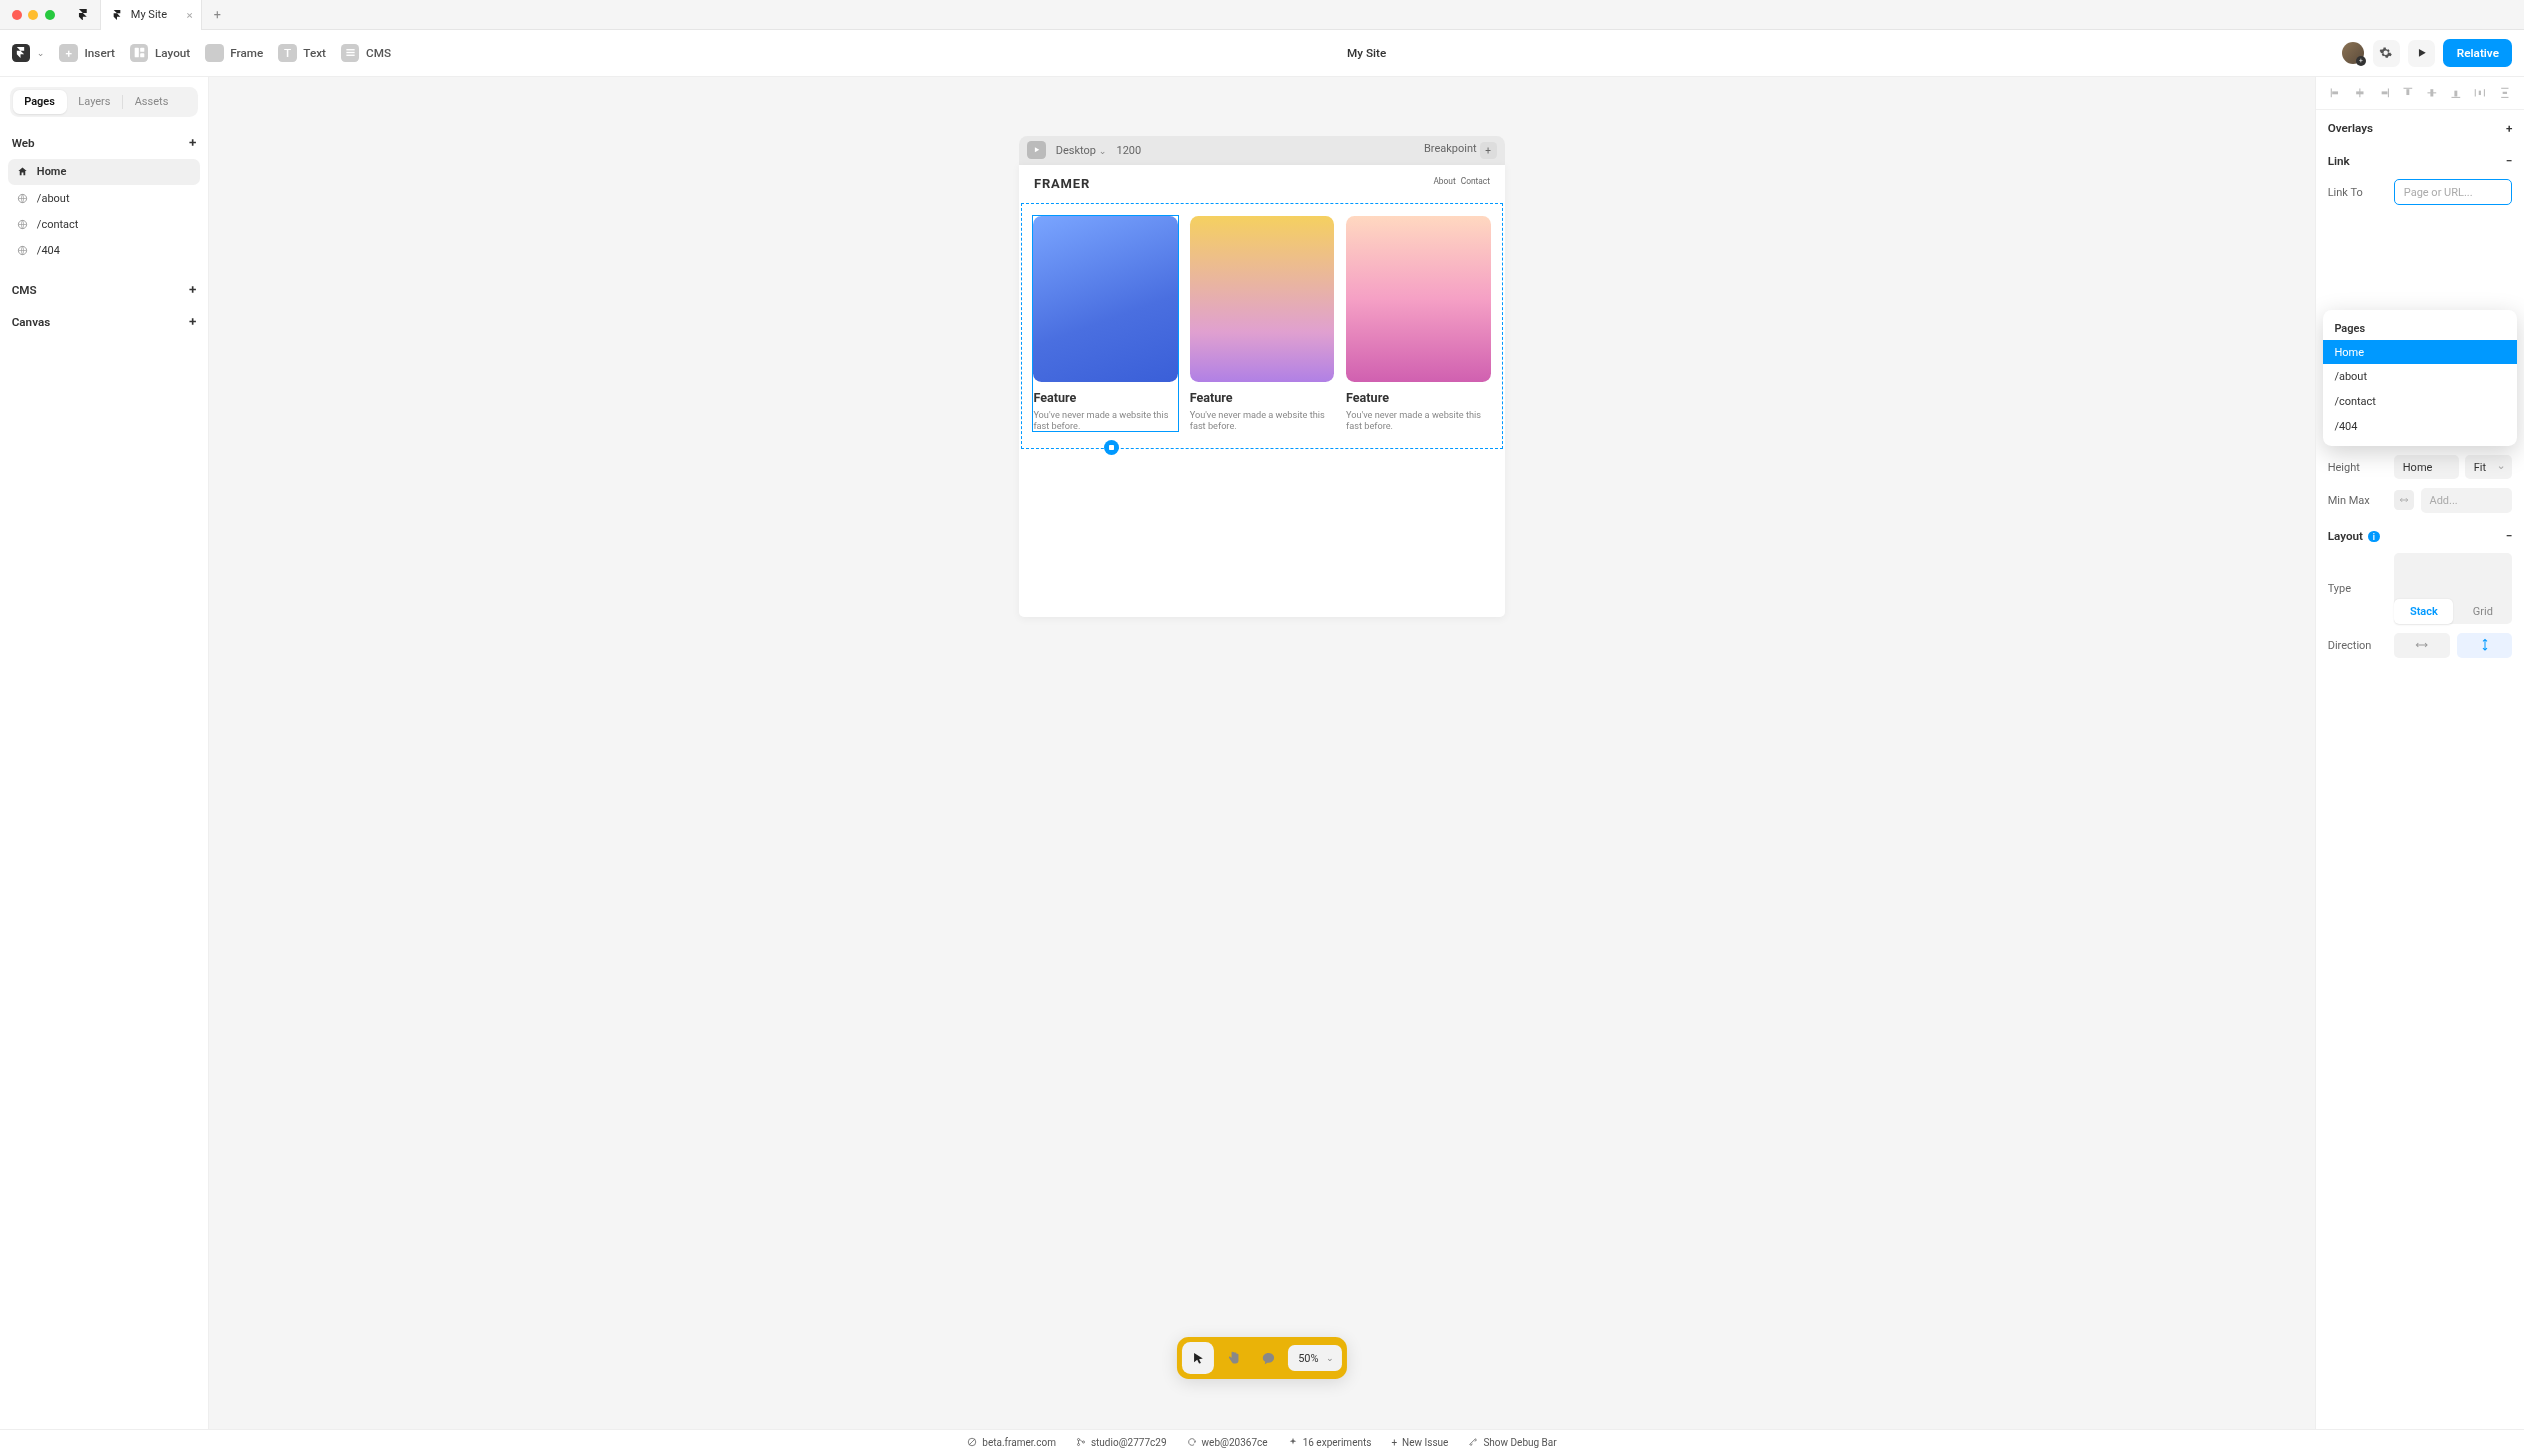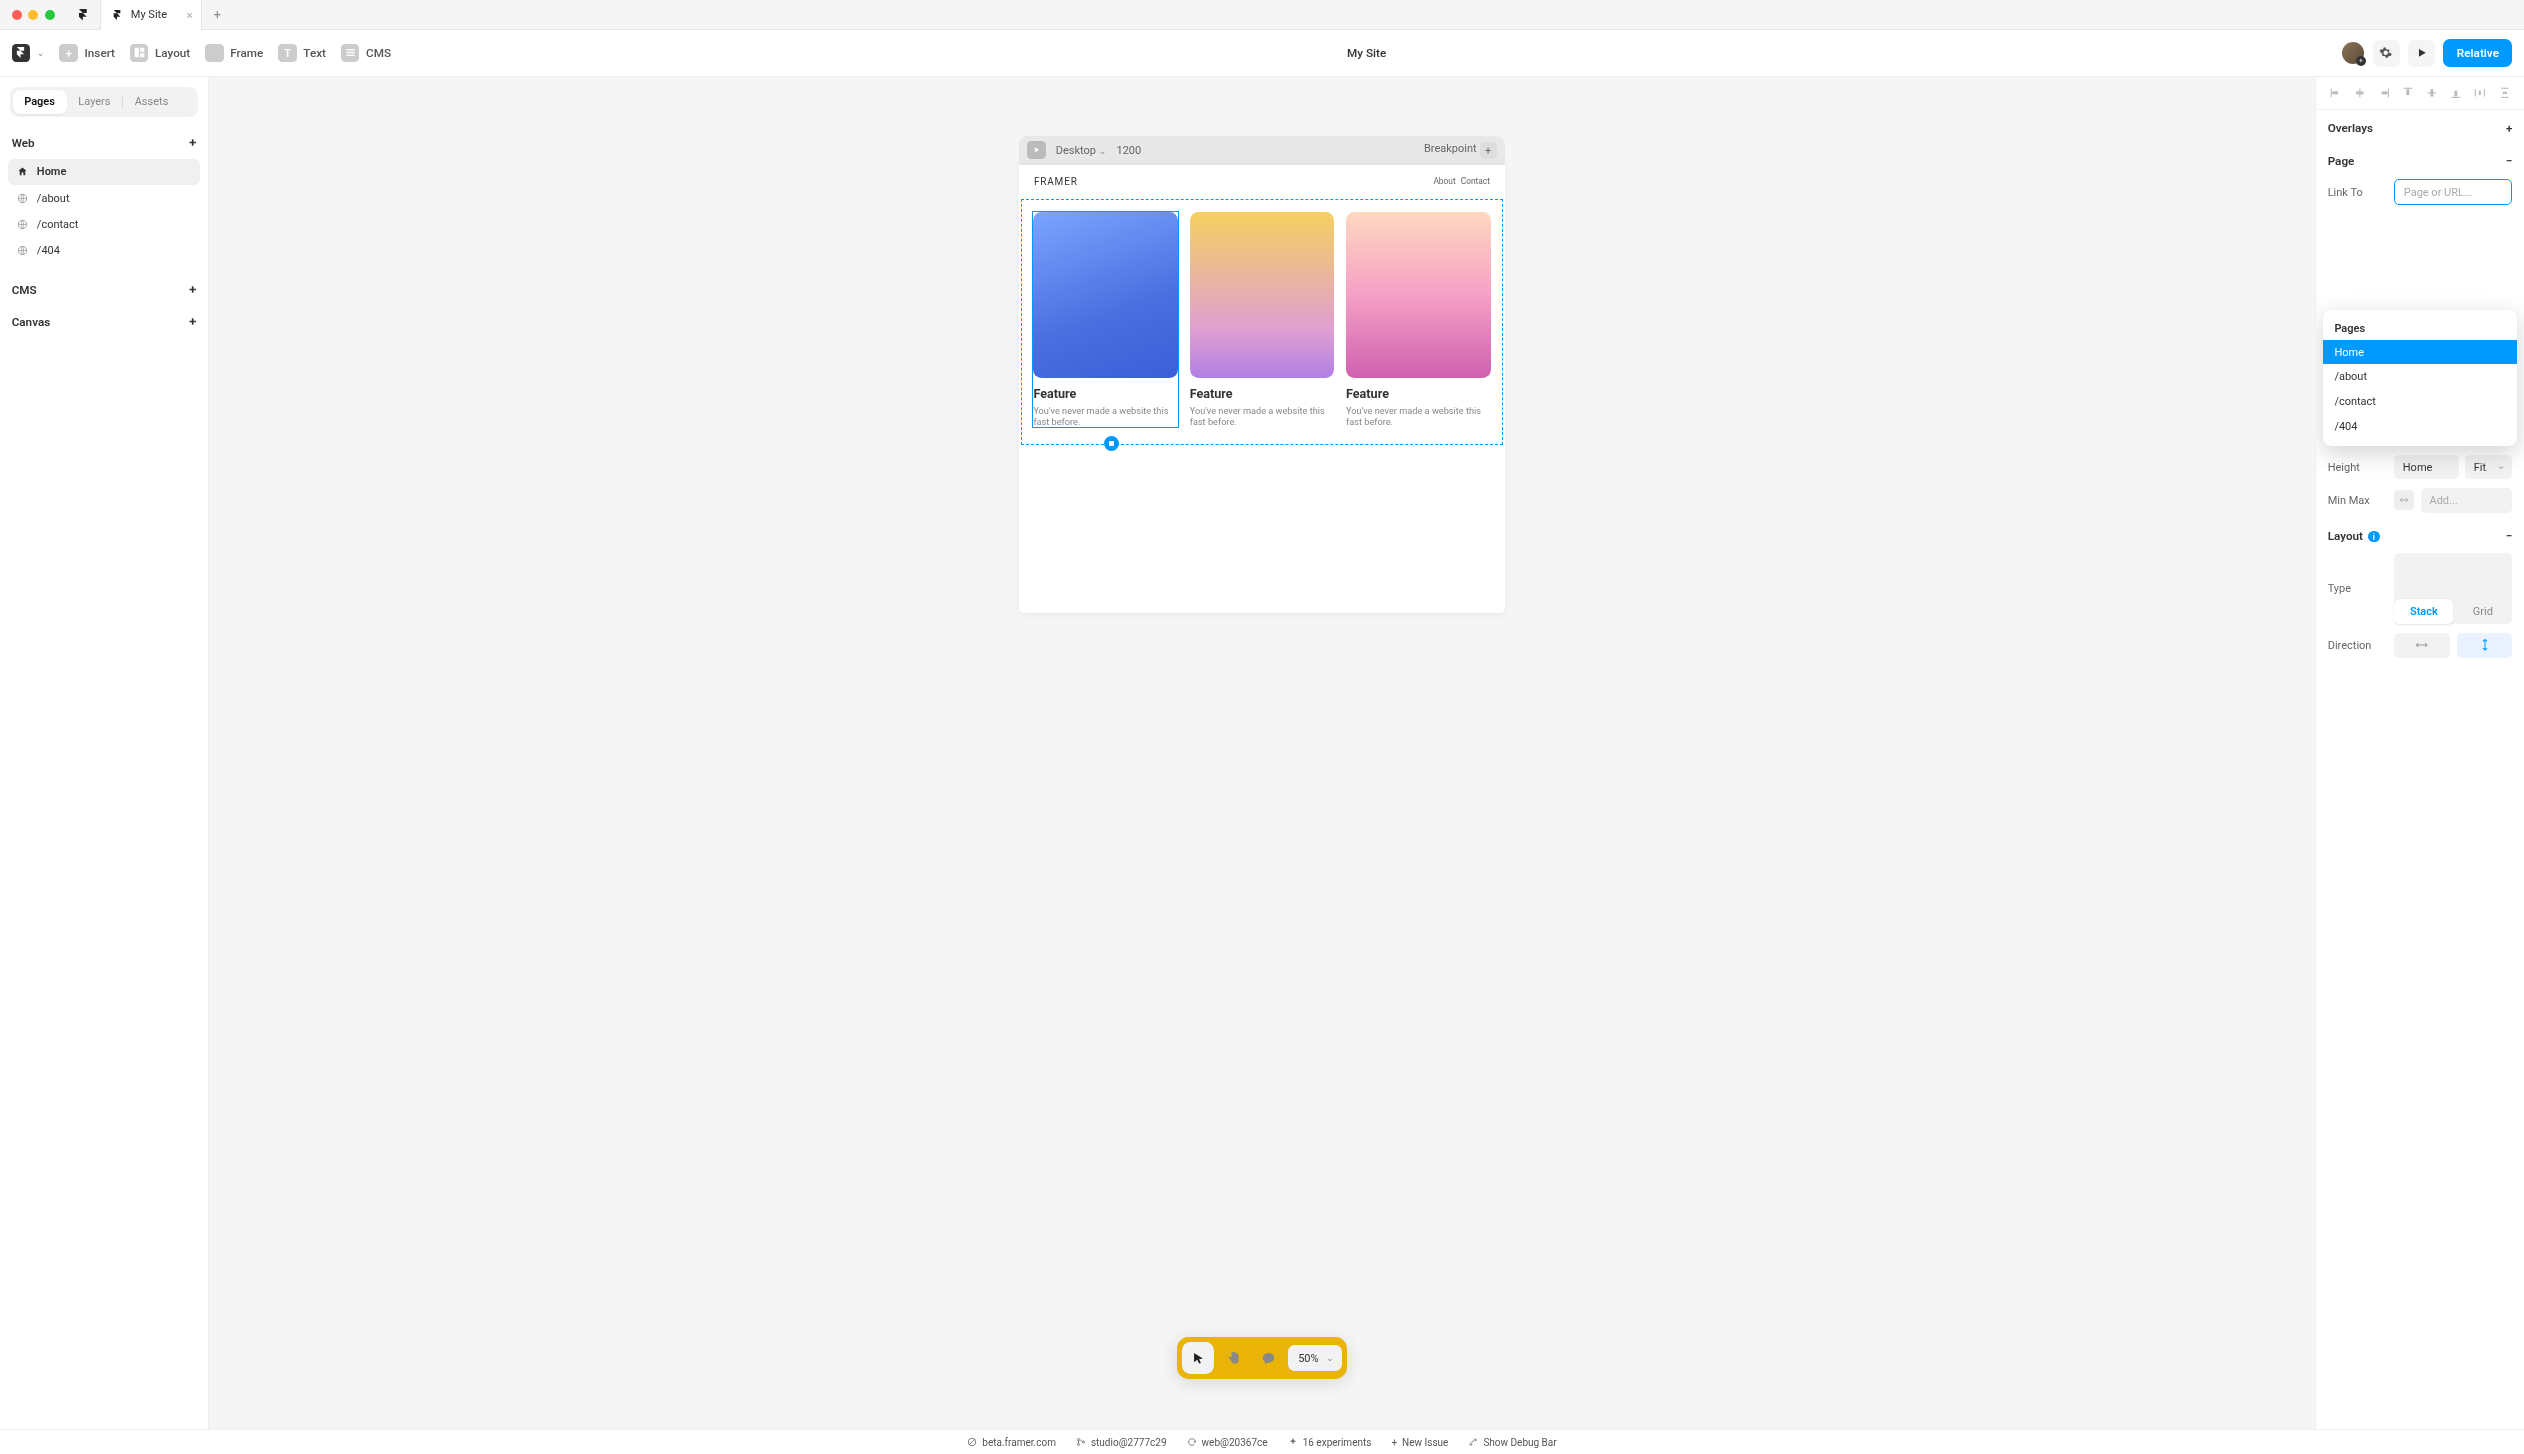--- a/index.html
+++ b/index.html
@@ -40,21 +40,21 @@
 .page-item.active { background: #f0f0f0; font-weight: 600;}
 .page-icon { width: 11.7px; height: 11.7px; color: #666; display:flex; align-items:center; justify-content:center;}
 .canvas-area { flex: 1; background: #f5f5f5; position: relative; overflow: hidden; }
 .artboard-wrap { position: absolute; top: 59px; left: 50%; transform: translateX(-50%); }
 .bp-bar { width: 486px; height: 28.5px; background: #e8e8e8; border-radius: 8.4px 8.4px 0 0; display: flex; align-items: center; padding: 0 8.4px; gap: 10px; color: #666; font-size:11px;}
 .bp-play { width: 18.4px; height: 18.4px; border-radius: 4.2px; background: #bbb; display:flex; align-items:center; justify-content:center;}
 .bp-right { margin-left: auto; display: flex; gap: 3px;}
 .bp-plus { width: 17px; height: 17px; border-radius: 4.2px; background: #ddd; display:flex; align-items:center; justify-content:center; font-size:10px;}
 .artboard { width: 486px; background: #fff; padding: 0; border-radius: 0 0 5px 5px; box-shadow: 0 1.7px 8.4px rgba(0,0,0,0.05);}
 .site-header { display:flex; justify-content:space-between; padding: 11.7px 15px; font-size:8.4px;}
-.site-brand { font-weight:400; letter-spacing:0.8px; font-size:10px;}
+.site-brand { font-weight:700; letter-spacing:0.8px; font-size:13px;}
 .site-nav { display:flex; gap:5px; color:#666;}
 .grid-sel { border: 0.8px dashed #0099ff; padding: 11.7px 11.7px 17px 11.7px; display:flex; gap:11.7px; position:relative; margin: 0 1.7px;}
 .card { flex:1; }
 .card.selected { outline: 0.8px solid #0099ff; }
 .card-img { width: 100%; aspect-ratio: 1/1.15; border-radius: 8.4px; }
 .img1 { background: linear-gradient(160deg, #7aa5ff 0%, #4a6fe0 60%, #3a5fd8 100%); }
 .img2 { background: linear-gradient(180deg, #f5d060 0%, #e0a0d0 70%, #b080e5 100%); }
 .img3 { background: linear-gradient(180deg, #ffd8c0 0%, #f5a0c5 50%, #d060b0 100%); }
 .card-title { font-weight:700; font-size:12.6px; margin-top:8.4px;}
 .card-desc { font-size:9.2px; color:#888; margin-top:3.4px;}
@@ -359,21 +359,21 @@
             </svg>
           </div>
       </div>
 
       <div class="panel-hdr">
         <span>Overlays</span>
         <span>+</span>
       </div>
 
       <div class="panel-hdr">
-        <span>Page</span>
+        <span>Link</span>
         <span>−</span>
       </div>
       <div class="row">
         <div class="row-label">Link To</div>
         <div class="input-like active-border empty"><span>Page or URL...</span></div>
       </div>
 
       <div class="popup">
         <div class="popup-hdr">Pages</div>
         <div class="popup-item active">Home</div>

